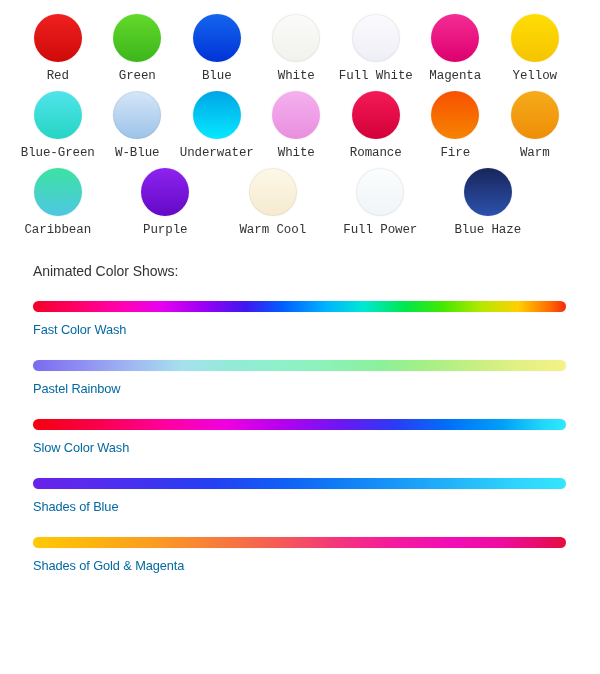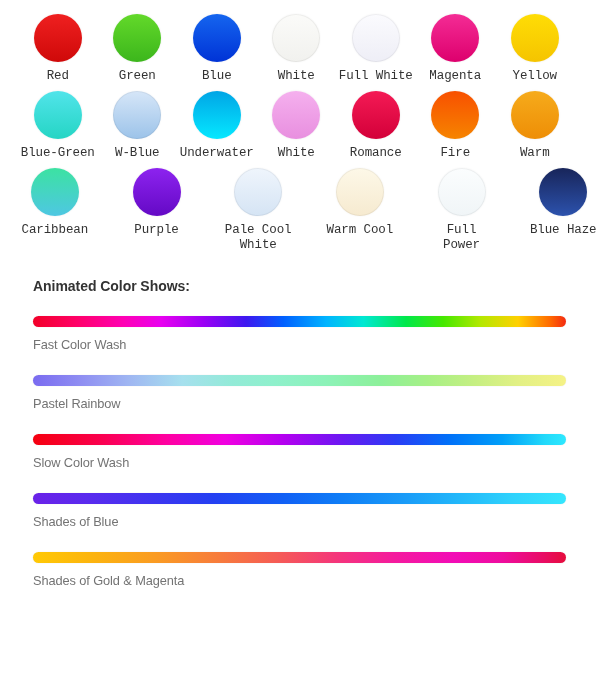--- a/index.html
+++ b/index.html
@@ -55,38 +55,38 @@
     letter-spacing: -0.1px;
   }
 
   
   #animated-section {
     margin-top: 25px;
     padding-left: 33px;
   }
   #animated-heading {
     font-size: 14px;
-    font-weight: bold;
+    font-weight: normal;
     color: #333333;
     letter-spacing: -0.05px;
     margin-bottom: 22px;
   }
   .show-item {
     margin-bottom: 23px;
   }
   .show-bar {
     width: 533px;
     height: 11px;
     border-radius: 6px;
     box-shadow: 0 0 1px rgba(0,0,0,0.18);
   }
   .show-label {
     margin-top: 10px;
     font-size: 12.8px;
-    color: #737373;
+    color: #0369a1;
     letter-spacing: -0.1px;
   }
 </style>
 </head>
 <body>
 
 <div id="swatch-grid">
 
   <div class="swatch-row row-1">
     <div class="swatch-cell">
@@ -153,24 +153,20 @@
   <div class="swatch-row row-3">
     <div class="swatch-cell">
       <div class="swatch-dot" style="background: linear-gradient(rgb(60, 226, 162) 0%, rgb(78, 199, 226) 100%);"></div>
       <div class="swatch-label">Caribbean</div>
     </div>
     <div class="swatch-cell">
       <div class="swatch-dot" style="background: linear-gradient(rgb(141, 35, 239) 0%, rgb(100, 9, 197) 100%);"></div>
       <div class="swatch-label">Purple</div>
     </div>
     <div class="swatch-cell">
-      <div class="swatch-dot pale" style="background: linear-gradient(rgb(239, 245, 252) 0%, rgb(213, 228, 244) 100%);"></div>
-      <div class="swatch-label">Pale Cool White</div>
-    </div>
-    <div class="swatch-cell">
       <div class="swatch-dot pale" style="background: linear-gradient(rgb(253, 248, 232) 0%, rgb(246, 234, 208) 100%);"></div>
       <div class="swatch-label">Warm Cool</div>
     </div>
     <div class="swatch-cell">
       <div class="swatch-dot pale" style="background: linear-gradient(rgb(251, 253, 254) 0%, rgb(240, 245, 247) 100%);"></div>
       <div class="swatch-label">Full Power</div>
     </div>
     <div class="swatch-cell">
       <div class="swatch-dot" style="background: linear-gradient(rgb(24, 37, 90) 0%, rgb(44, 82, 173) 100%);"></div>
       <div class="swatch-label">Blue Haze</div>

